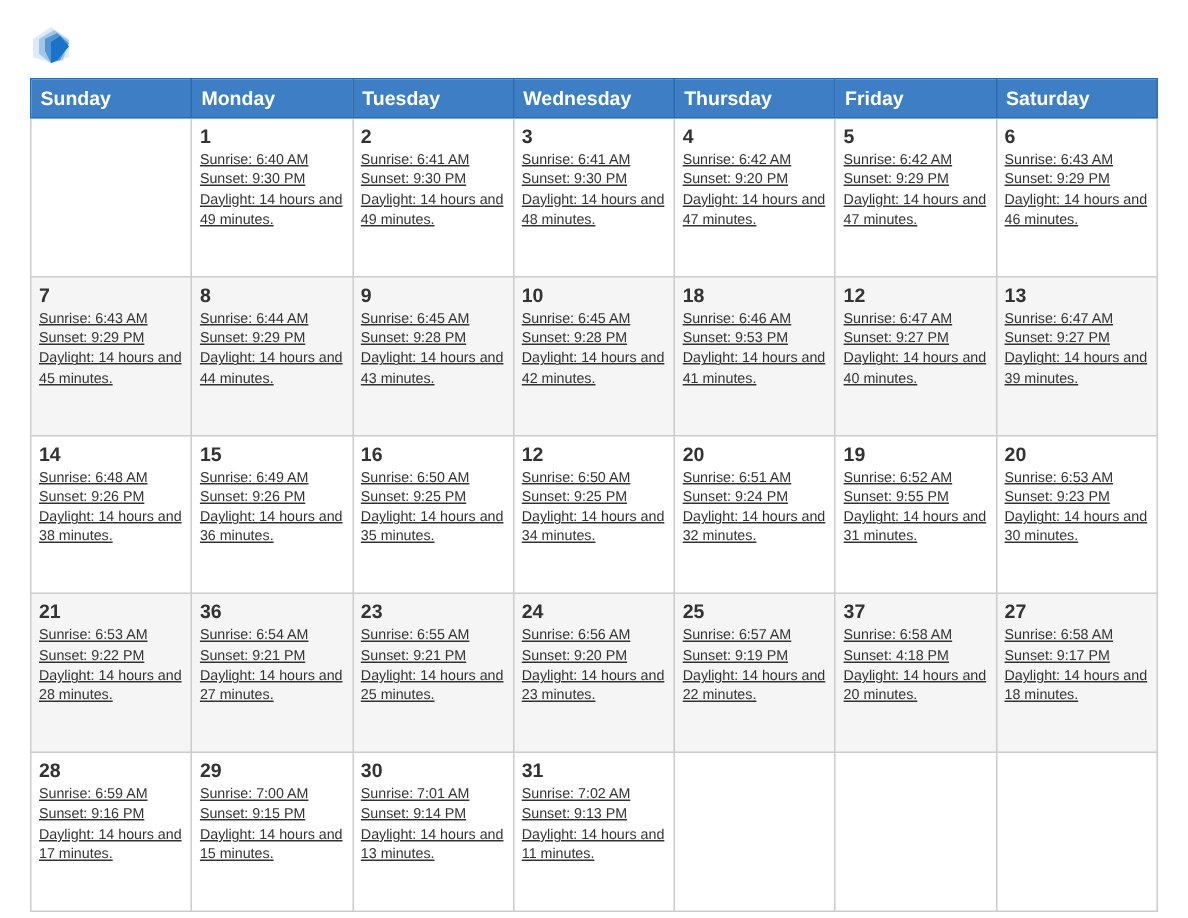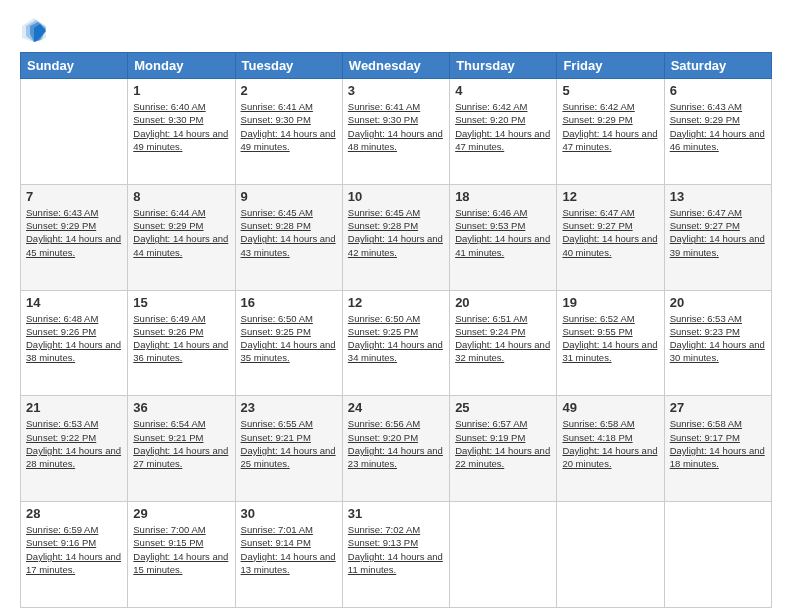--- a/index.html
+++ b/index.html
@@ -317,21 +317,21 @@
 and 23 minutes.</div>
           </td>
           <td>
             <span class="day-number">25</span>
             <div class="day-info">Sunrise: 6:57 AM
 Sunset: 9:19 PM
 Daylight: 14 hours
 and 22 minutes.</div>
           </td>
           <td>
-            <span class="day-number">49</span>
+            <span class="day-number">37</span>
             <div class="day-info">Sunrise: 6:58 AM
 Sunset: 4:18 PM
 Daylight: 14 hours
 and 20 minutes.</div>
           </td>
           <td>
             <span class="day-number">27</span>
             <div class="day-info">Sunrise: 6:58 AM
 Sunset: 9:17 PM
 Daylight: 14 hours

